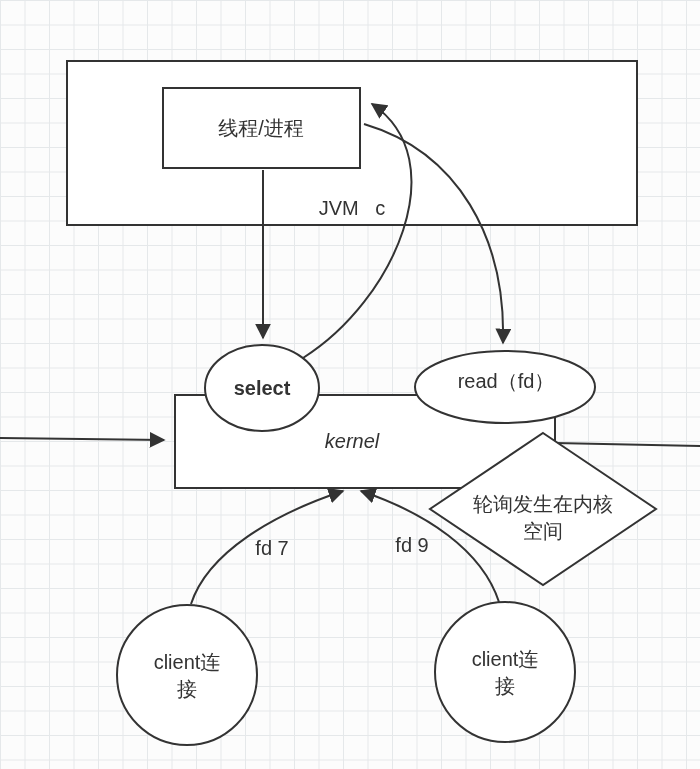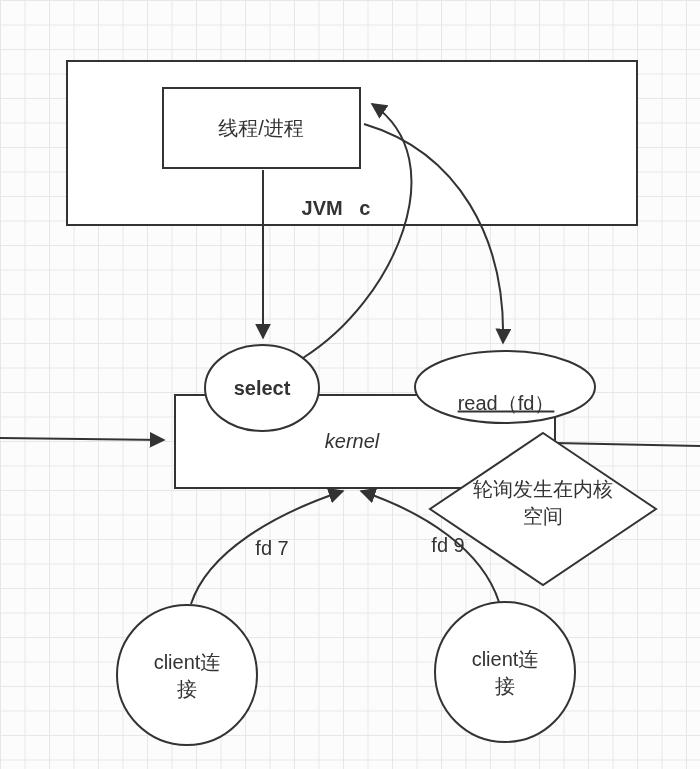--- a/index.html
+++ b/index.html
@@ -64,35 +64,35 @@
       <line x1="0" y1="438" x2="164" y2="440" marker-end="url(#arrow)"></line>
       <path d="M 303 358 C 395 300 455 160 372 104" marker-end="url(#arrow)"></path>
       <path d="M 364 124 C 458 152 506 238 503 343" marker-end="url(#arrow)"></path>
       <path d="M 191 604 C 208 552 274 514 343 491" marker-end="url(#arrow)"></path>
       <path d="M 499 602 C 482 550 426 513 361 491" marker-end="url(#arrow)"></path>
     </g>
   </svg>
 
   <div class="label" style="left:261px; top:128px;">线程/进程</div>
 
-  <div class="label pre" style="left:336px; top:208px;font-weight:bold;">JVM   c</div>
+  <div class="label pre" style="left:352px; top:208px;">JVM   c</div>
 
 
   <div class="label" style="left:262px; top:388px;font-weight:bold;">select</div>
 
-  <div class="label" style="left:506px; top:403px;text-decoration:underline;">read（fd）</div>
+  <div class="label" style="left:506px; top:381px;">read（fd）</div>
 
   <div class="label" style="left:352px; top:441px;font-style:italic;">kernel</div>
 
-  <div class="label" style="left:543px; top:503px;">轮询发生在内核
+  <div class="label" style="left:543px; top:518px;">轮询发生在内核
 空间</div>
 
   <div class="label" style="left:272px; top:548px;">fd 7</div>
 
-  <div class="label" style="left:448px; top:545px;">fd 9</div>
+  <div class="label" style="left:412px; top:545px;">fd 9</div>
 
   <div class="label" style="left:187px; top:676px;">client连
 接</div>
 
   <div class="label" style="left:505px; top:673px;">client连
 接</div>
 
 </div>
 
 </body></html>

